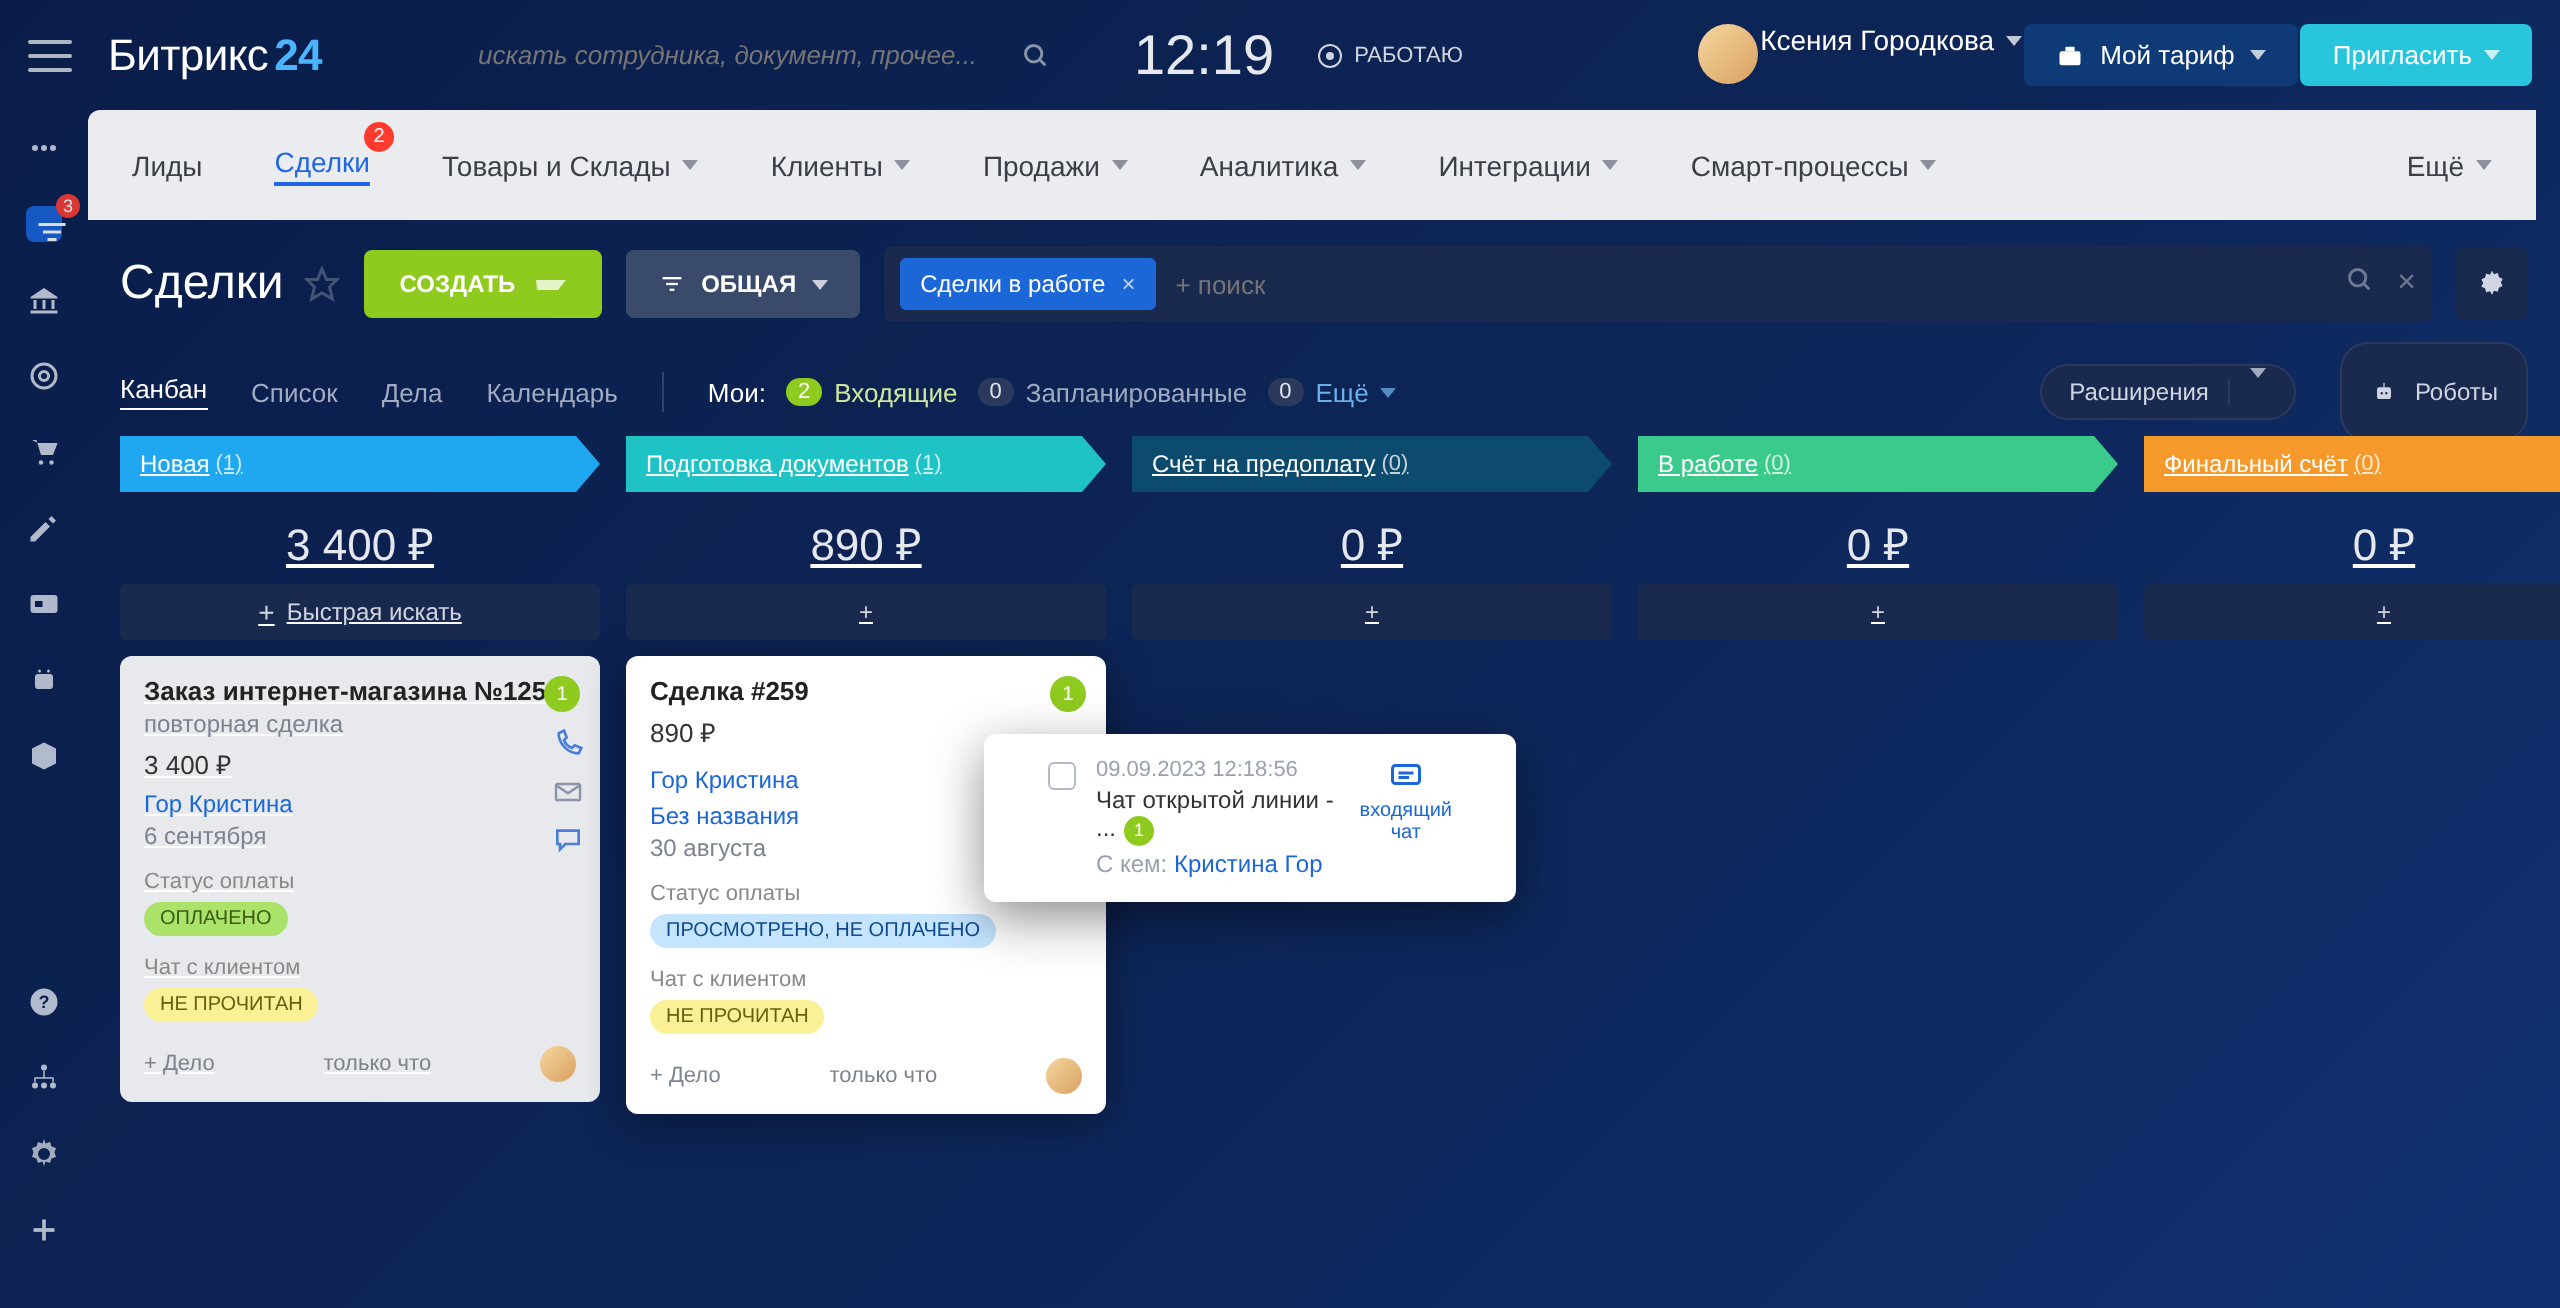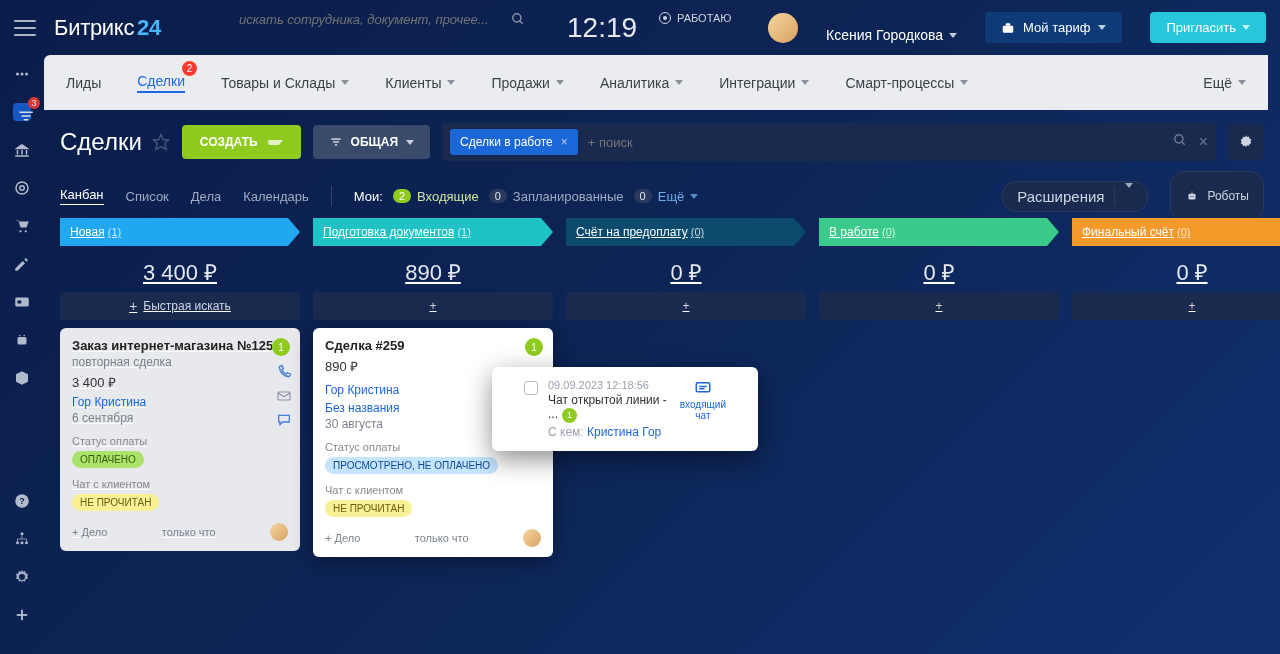--- a/index.html
+++ b/index.html
@@ -2,27 +2,27 @@
 <html><head>
 <meta charset="utf-8">
 <style>
 * { margin: 0; padding: 0; box-sizing: border-box; font-family: -apple-system, BlinkMacSystemFont, "Segoe UI", Helvetica, Arial, sans-serif; }
 body { width: 1280px; height: 654px; background: linear-gradient(135deg, #0a1d4a 0%, #0d2556 50%, #103070 100%); overflow: hidden; color: #fff; }
 .topbar { height: 55px; display: flex; align-items: center; padding: 0 14px; gap: 18px; }
 .hamburger { width: 22px; height: 16px; display: flex; flex-direction: column; justify-content: space-between; cursor: pointer; }
 .hamburger span { height: 2px; background: #afb6c3; border-radius: 1px; }
 .logo { font-size: 22px; font-weight: 500; color: #fff; letter-spacing: -0.3px; }
 .logo .num { color: #4bb4ff; font-weight: 700; margin-left: 3px; }
-.search-wrap { flex: 1; display: flex; align-items: flex-start; gap: 12px; margin-left: 60px; }
+.search-wrap { flex: 1; display: flex; align-items: center; gap: 12px; margin-left: 60px; }
 .search-input { background: transparent; border: none; color: #6e7a93; font-size: 13px; font-style: italic; flex: 0 0 260px; outline: none; }
 .clock { font-size: 28px; font-weight: 200; color: #e5e8ee; margin-left: 30px; }
 .work-status { display: flex; align-items: center; gap: 6px; color: #d0d5df; font-size: 11px; margin-left: 10px; }
 .status-dot { width: 12px; height: 12px; border: 1.5px solid #d0d5df; border-radius: 50%; display: inline-flex; align-items: center; justify-content: center; }
 .status-dot::after { content: ''; width: 4px; height: 4px; background: #d0d5df; border-radius: 50%; }
-.topbar-right { display: flex; align-items: flex-end; gap: 28px; margin-left: auto; }
+.topbar-right { display: flex; align-items: flex-start; gap: 1px; margin-left: auto; }
 .avatar { width: 30px; height: 30px; border-radius: 50%; background: linear-gradient(135deg,#f5d7a0,#d9a060); }
 .user-name { font-size: 14px; color: #fff; display: flex; align-items: center; gap: 6px; }
 .btn-tariff { background: #0f3a78; border: none; color: #fff; padding: 8px 16px; border-radius: 4px; font-size: 13px; display: flex; align-items: center; gap: 8px; cursor: pointer; }
 .btn-invite { background: #28c6dc; border: none; color: #fff; padding: 8px 16px; border-radius: 4px; font-size: 13px; display: flex; align-items: center; gap: 6px; cursor: pointer; }
 .chev { width: 0; height: 0; border-left: 4px solid transparent; border-right: 4px solid transparent; border-top: 5px solid currentColor; opacity: .75; }
 .chev-up { width: 0; height: 0; border-left: 4px solid transparent; border-right: 4px solid transparent; border-bottom: 5px solid currentColor; opacity: .75; }
 
 .left-rail { position: absolute; left: 0; top: 55px; bottom: 0; width: 44px; display: flex; flex-direction: column; align-items: center; padding-top: 10px; gap: 20px; }
 .rail-ico { width: 18px; height: 18px; opacity: .85; color: #cfd5e2; cursor: pointer; position: relative; }
 .rail-ico svg { width: 18px; height: 18px; }
@@ -49,21 +49,21 @@
 .filter-icons { margin-left: auto; display: flex; gap: 12px; color: #6e7a93; }
 .btn-gear { width: 36px; height: 36px; background: #1a2a4e; border-radius: 4px; display: flex; align-items: center; justify-content: center; cursor: pointer; color: #cfd5e2; }
 
 .viewbar { height: 44px; display: flex; align-items: center; padding: 0 16px; gap: 22px; font-size: 13px; }
 .viewbar .v-tab { color: #a0aac0; cursor: pointer; }
 .viewbar .v-tab.act { color: #fff; border-bottom: 1px solid #fff; padding-bottom: 2px; }
 .v-sep { width: 1px; height: 20px; background: rgba(255,255,255,.15); }
 .v-my { display: flex; align-items: center; gap: 10px; }
 .v-count { background: #2b3a5c; color: #e0e4ee; font-size: 11px; padding: 1px 6px; border-radius: 9px; }
 .v-count.green { background: #8fcb1f; color: #fff; }
-.btn-ext { margin-left: auto; background: #1a2a4e; border: 1px solid #2b3a5c; color: #cfd5e2; font-size: 15px; padding: 6px 14px; border-radius: 14px; display: flex; align-items: center; gap: 10px; cursor: pointer; }
+.btn-ext { margin-left: auto; background: #1a2a4e; border: 1px solid #2b3a5c; color: #cfd5e2; font-size: 12px; padding: 6px 14px; border-radius: 14px; display: flex; align-items: center; gap: 10px; cursor: pointer; }
 .btn-robots { background: #1a2a4e; border: 1px solid #2b3a5c; color: #cfd5e2; font-size: 12px; padding: 17px 14px; border-radius: 14px; display: flex; align-items: center; gap: 8px; cursor: pointer; }
 
 .board { display: flex; gap: 13px; padding: 0 16px; position: relative; text-decoration: underline; }
 .col { width: 240px; flex-shrink: 0; }
 .col-head { height: 28px; display: flex; align-items: center; padding: 0 10px; font-size: 12px; color: #fff; position: relative; clip-path: polygon(0 0, calc(100% - 12px) 0, 100% 50%, calc(100% - 12px) 100%, 0 100%); }
 .col-head.blue { background: #1fa8f0; }
 .col-head.teal { background: #1fc3c6; }
 .col-head.teal2 { background: #0c4a6e; }
 .col-head.green { background: #3acb8c; }
 .col-head.orange { background: #f59a2a; clip-path: none; border-radius: 0 3px 3px 0; }

